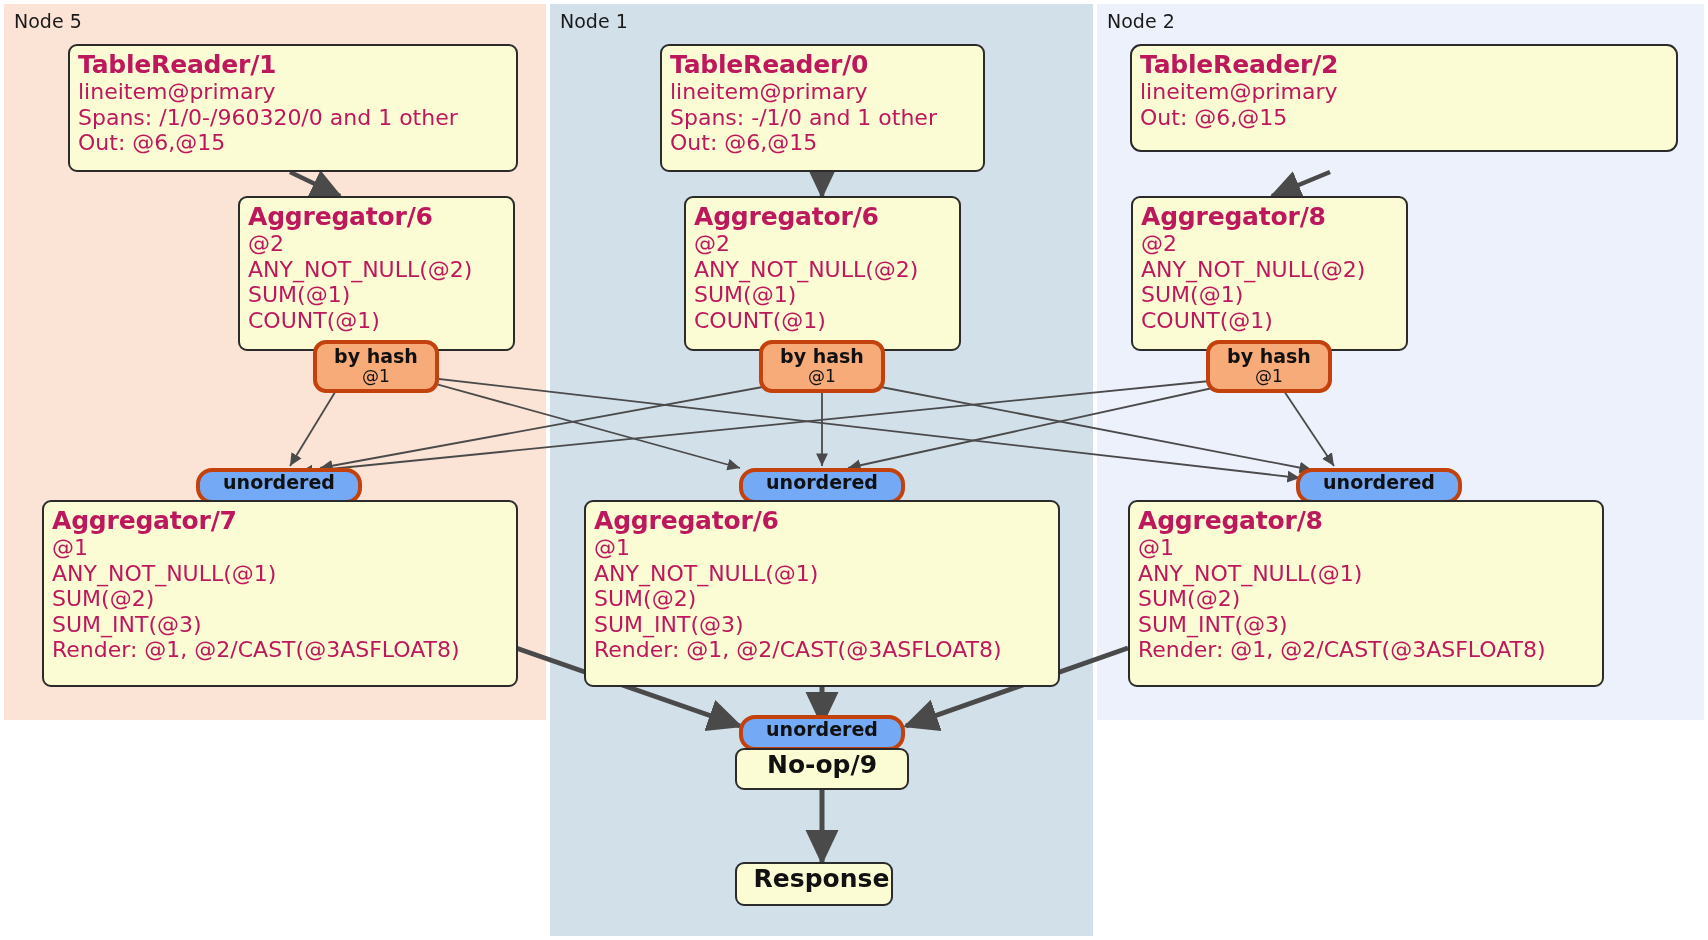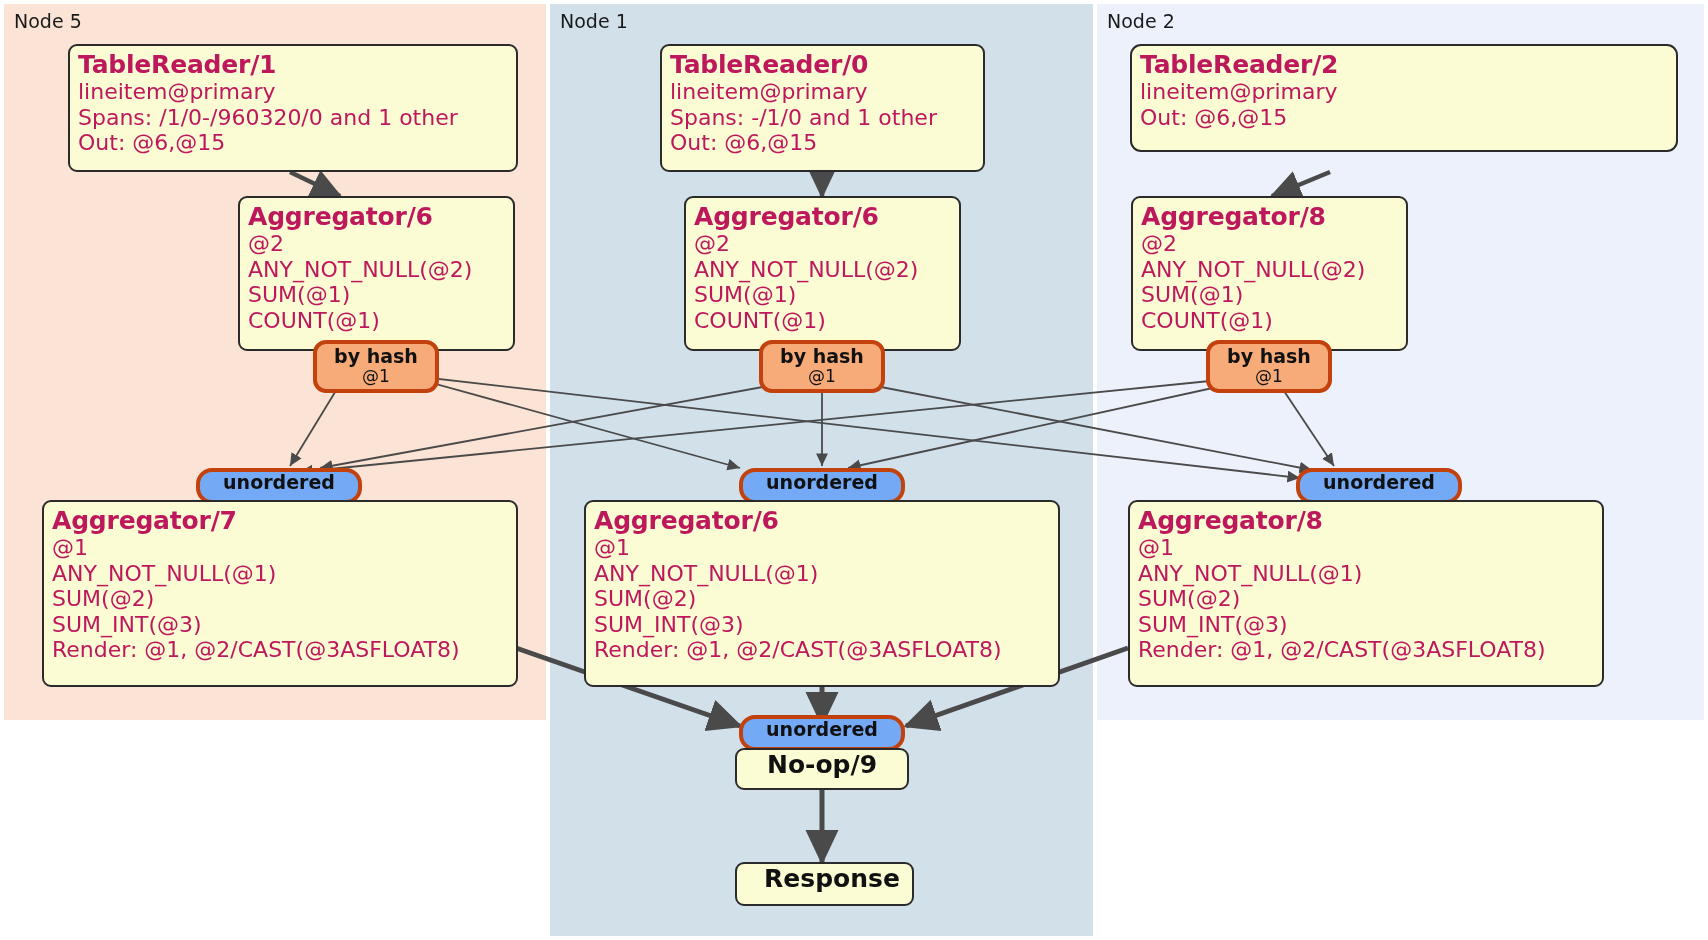--- a/index.html
+++ b/index.html
@@ -269,17 +269,17 @@
   </div>
 
   <div class="pill unordered" style="left:739px; top:715px; width:166px; height:36px;">
     <span class="pill-title">unordered</span>
   </div>
 
   <div class="small-box" style="left:735px; top:748px; width:174px; height:42px;">
     <span class="lbl">No-op/9</span>
   </div>
 
-  <div class="small-box" style="left:735px; top:862px; width:179px; height:44px;padding-left:15px;">
+  <div class="small-box" style="left:735px; top:862px; width:158px; height:44px;padding-left:15px;">
     <span class="lbl">Response</span>
   </div>
 
 </div>
 
 </body></html>

